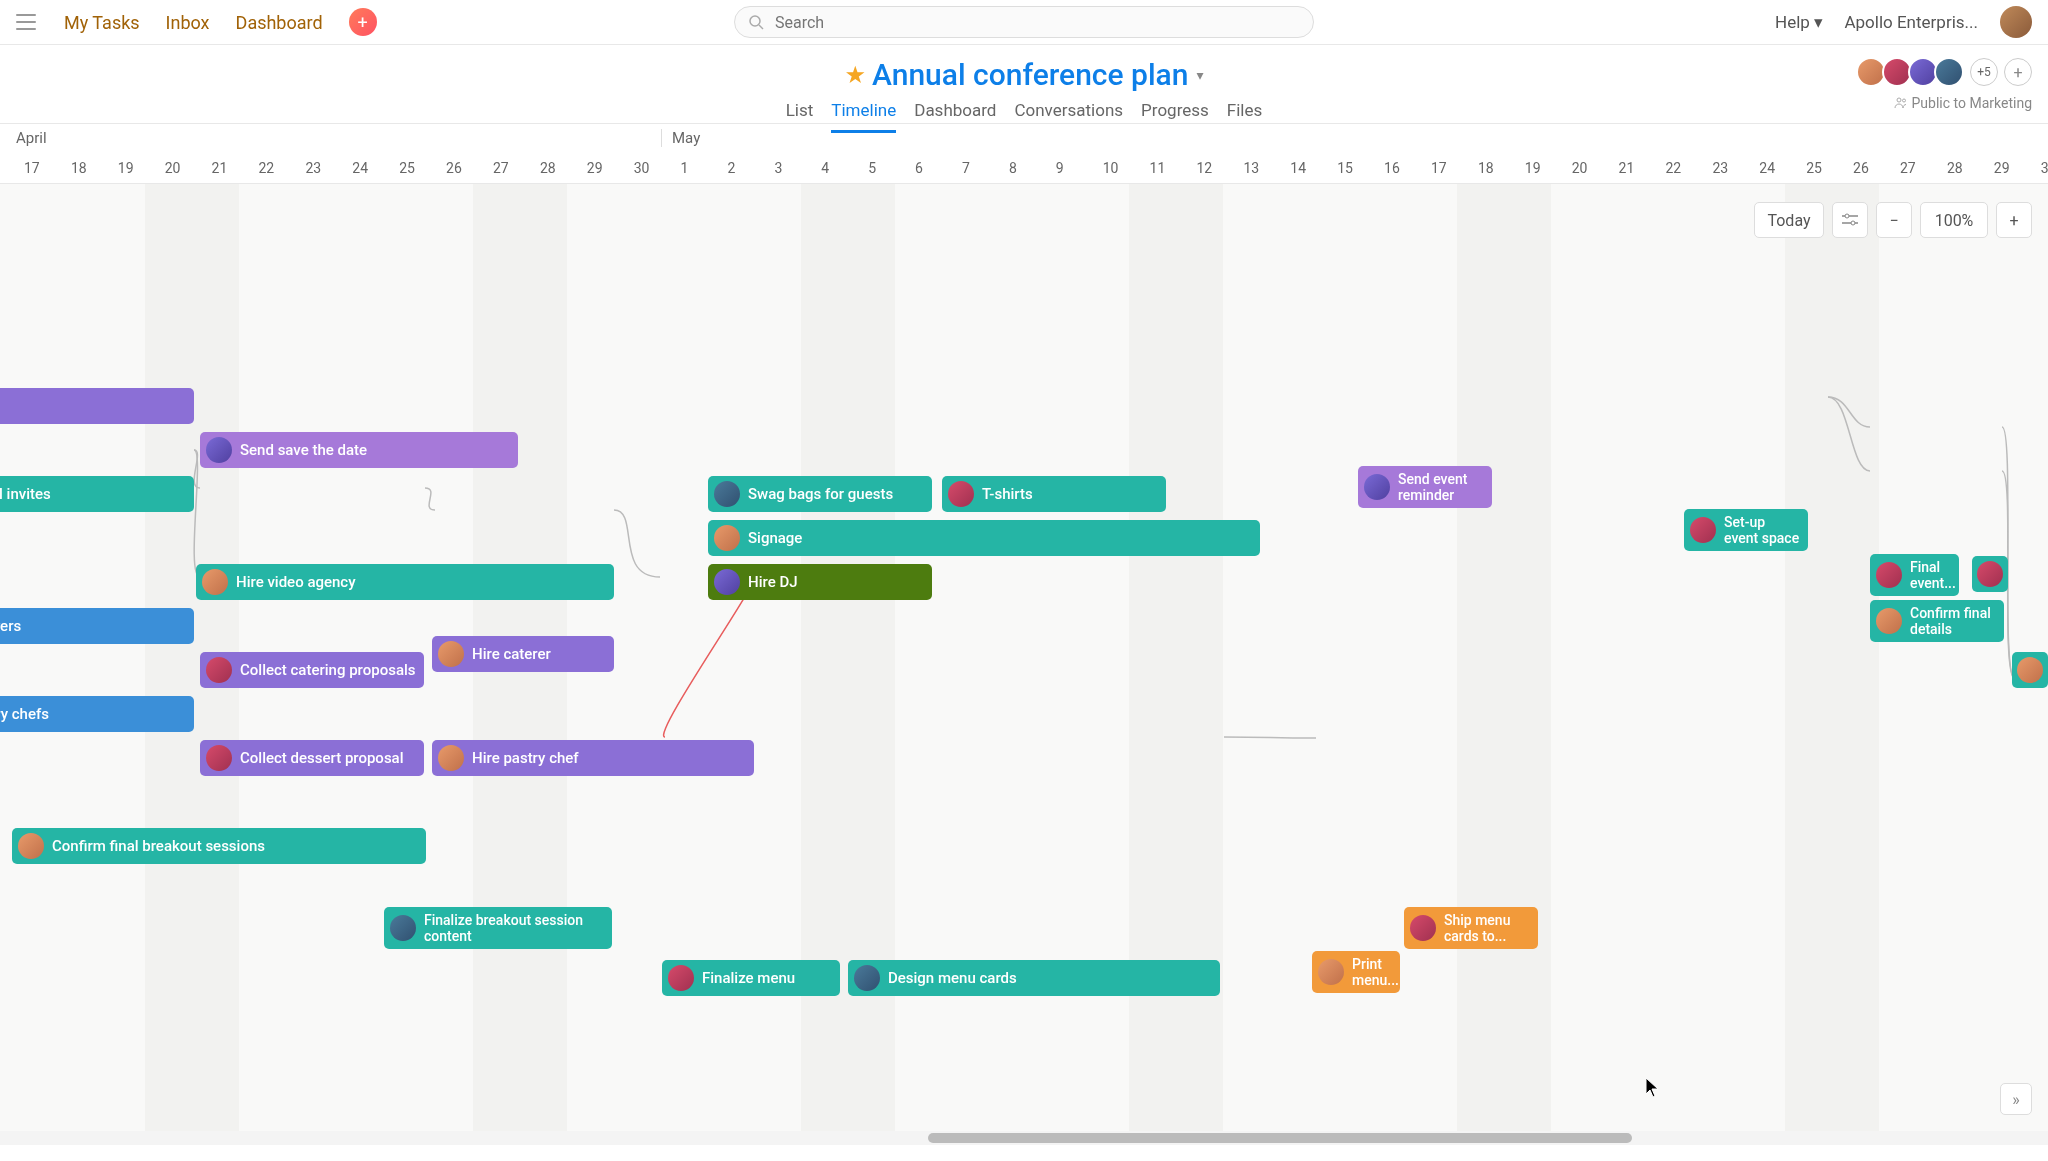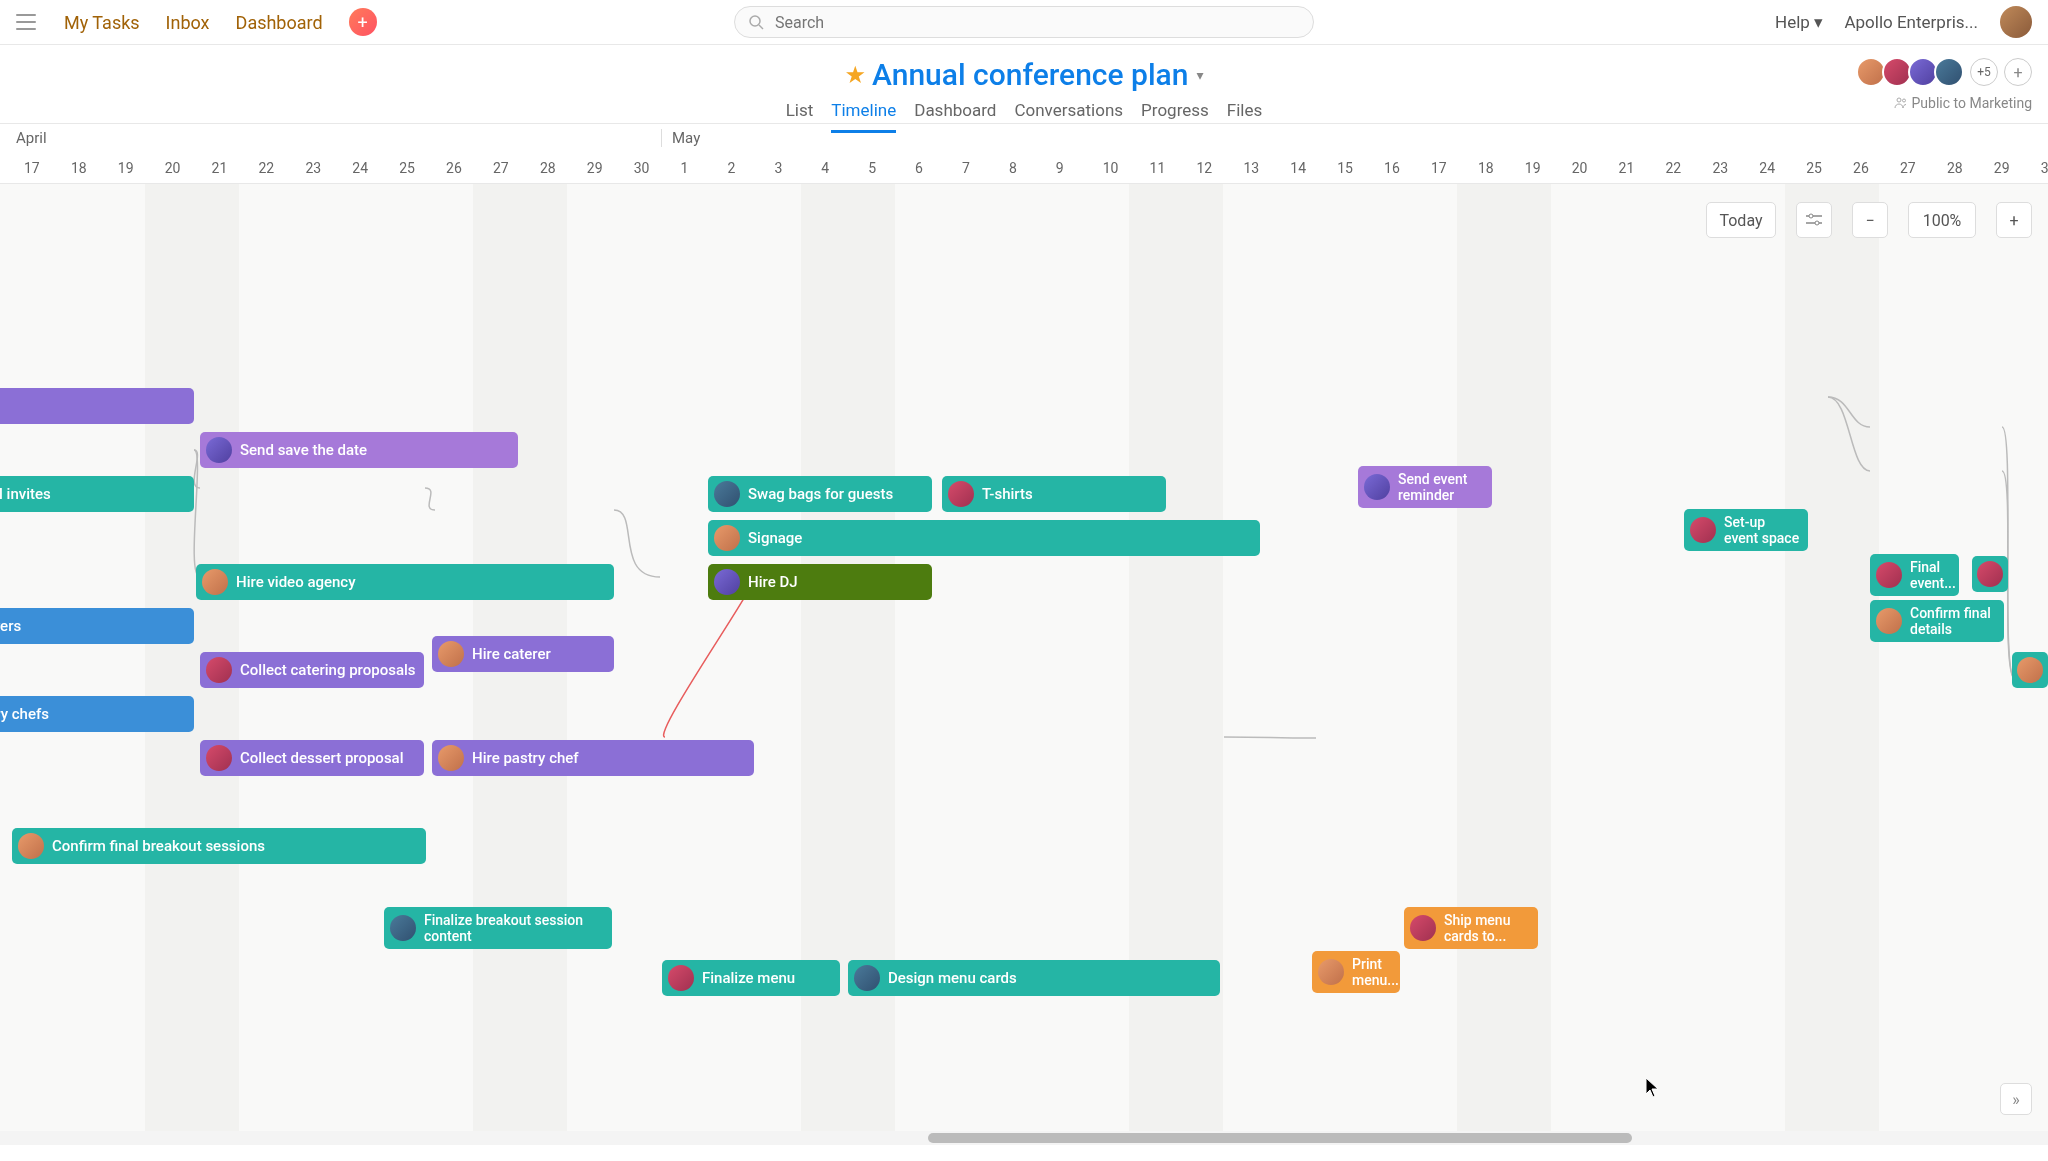--- a/index.html
+++ b/index.html
@@ -40,21 +40,21 @@
 .tl-header { height: 60px; border-bottom: 1px solid #e8e8e8; position:relative; }
 .months { height: 28px; display:flex; align-items:center; font-size:15px; color:#666; position:relative;}
 .month { position:absolute; padding-left:10px; }
 .month.b { border-left: 1px solid #ddd; }
 .days { height: 32px; display:flex; align-items:center; font-size:14px; color:#666; position:relative;}
 .day { position:absolute; text-align:center; }
 
 
 .canvas { position:absolute; top: 184px; left:0; right:0; bottom: 16px; background:#f9f9f8; overflow:hidden; }
 .weekend { position:absolute; top:0; bottom:0; background:#f2f2f0; width:94px; }
-.controls { position:absolute; top:18px; right:16px; display:flex; gap:20px; align-items:center; }
+.controls { position:absolute; top:18px; right:16px; display:flex; gap:8px; align-items:center; }
 .ctrl { background:#fff; border:1px solid #ddd; border-radius:5px; height:36px; display:flex; align-items:center; justify-content:center; font-size:16px; color:#555; cursor:pointer; }
 .today-btn{width:70px;} .settings-btn{width:36px;} .zoom-out{width:36px;} .zoom-level{width:68px;} .zoom-in{width:36px;}
 
 .task { position:absolute; height:36px; border-radius:5px; display:flex; align-items:center; color:#fff; font-size:15px; font-weight:500; padding:0 6px; gap:8px; }
 .task .av { width:26px; height:26px; border-radius:50%; flex-shrink:0; }
 .task.tall { height:42px; font-size:14px; line-height:1.15; }
 .nolabel { padding:0; justify-content:center;}
 
 .c-teal{background:#25b5a5;} .c-purple{background:#8b6fd6;} .c-violet{background:#a679d9;} .c-blue{background:#3b8fd8;} .c-red{background:#4d7c0f;} .c-orange{background:#f29a3a;}
 

